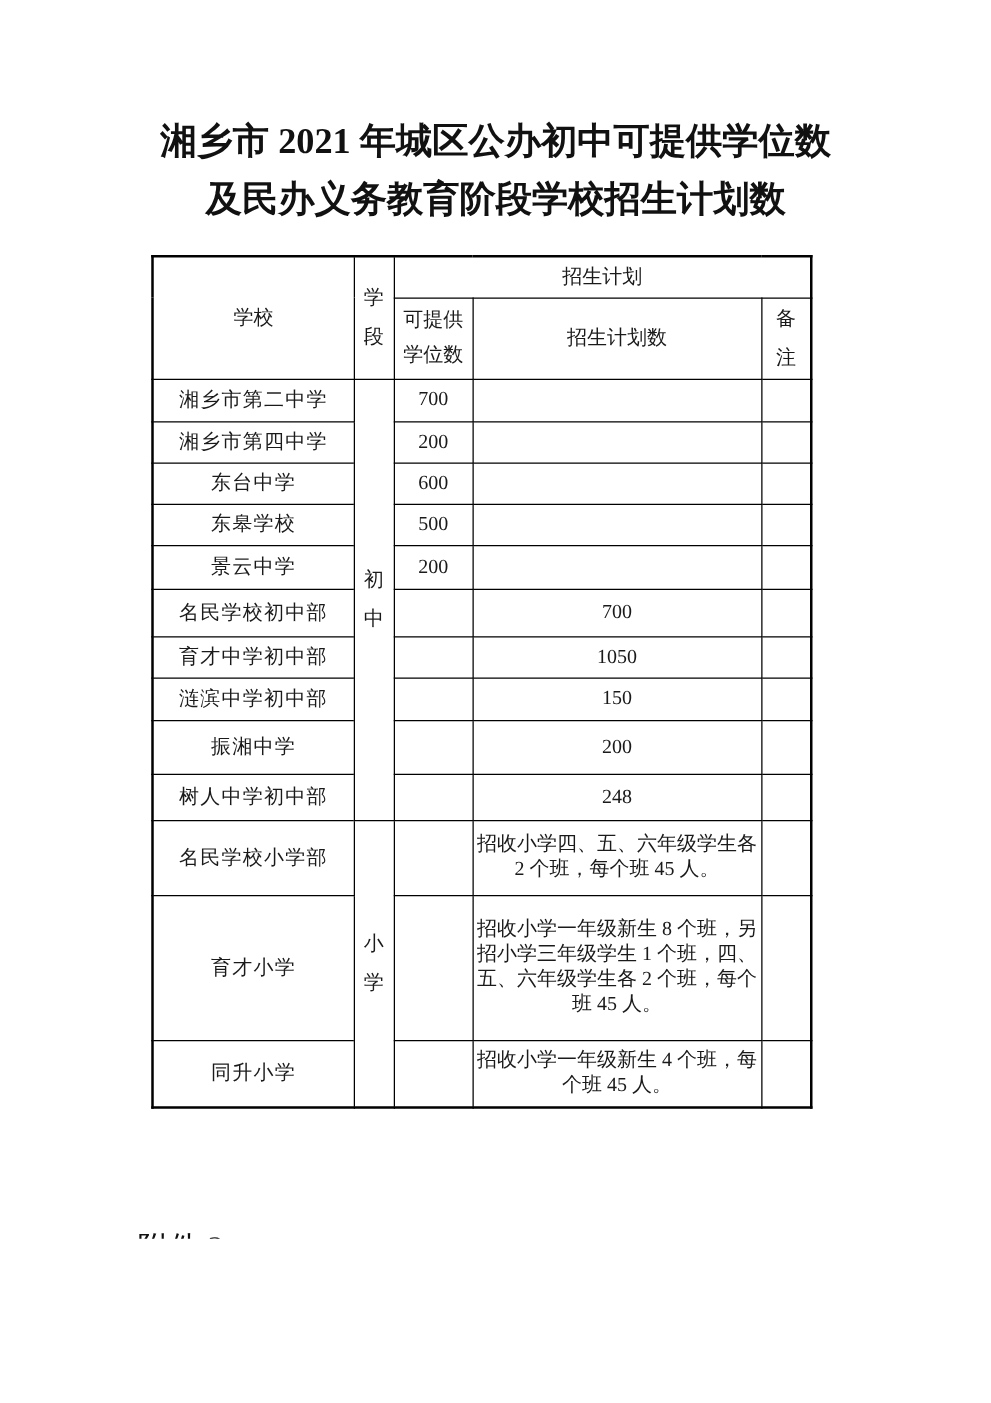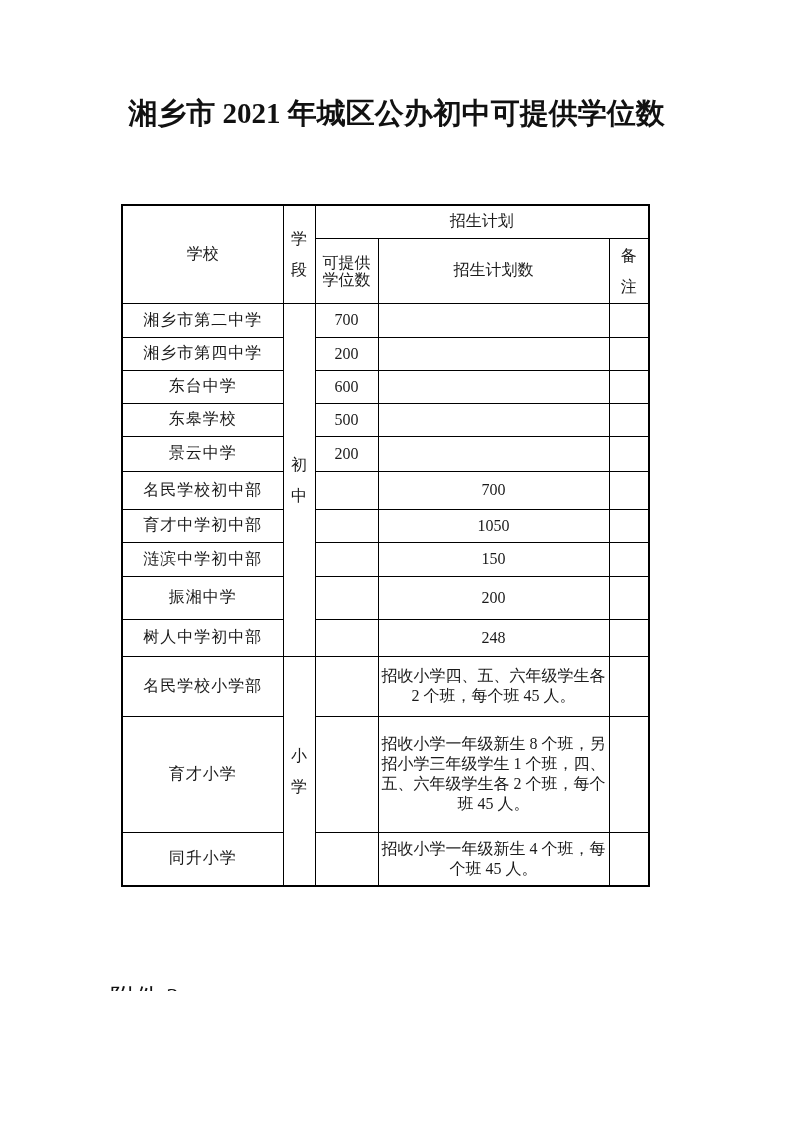--- a/index.html
+++ b/index.html
@@ -50,21 +50,21 @@
   .col-avail  { width: 63px; }
   .col-plan   { width: 231px; }
   .col-remark { width: 40px; }
 
   .vert {
     white-space: pre-line;
     line-height: 31px;
   }
   .hdr-avail {
     white-space: pre-line;
-    line-height: 17px;
+    line-height: 28px;
   }
   .num { font-size: 17px; }
   .school-name { font-size: 16.5px; letter-spacing: 1px; }
   .plan-text {
     text-align: left;
     padding: 3px 7px;
     font-size: 16.5px;
     line-height: 20px;
     margin-top: 18px;
   }
@@ -82,20 +82,21 @@
     color: #111;
   }
 </style>
 </head>
 <body>
 
 <div class="page">
 
   <div class="doc-title">
     <div>湘乡市 2021 年城区公办初中可提供学位数</div>
+    <div>及民办义务教育阶段学校招生计划数</div>
   </div>
 
   <div class="table-wrap">
     <table class="enroll">
       <colgroup>
         <col class="col-school">
         <col class="col-stage">
         <col class="col-avail">
         <col class="col-plan">
         <col class="col-remark">

